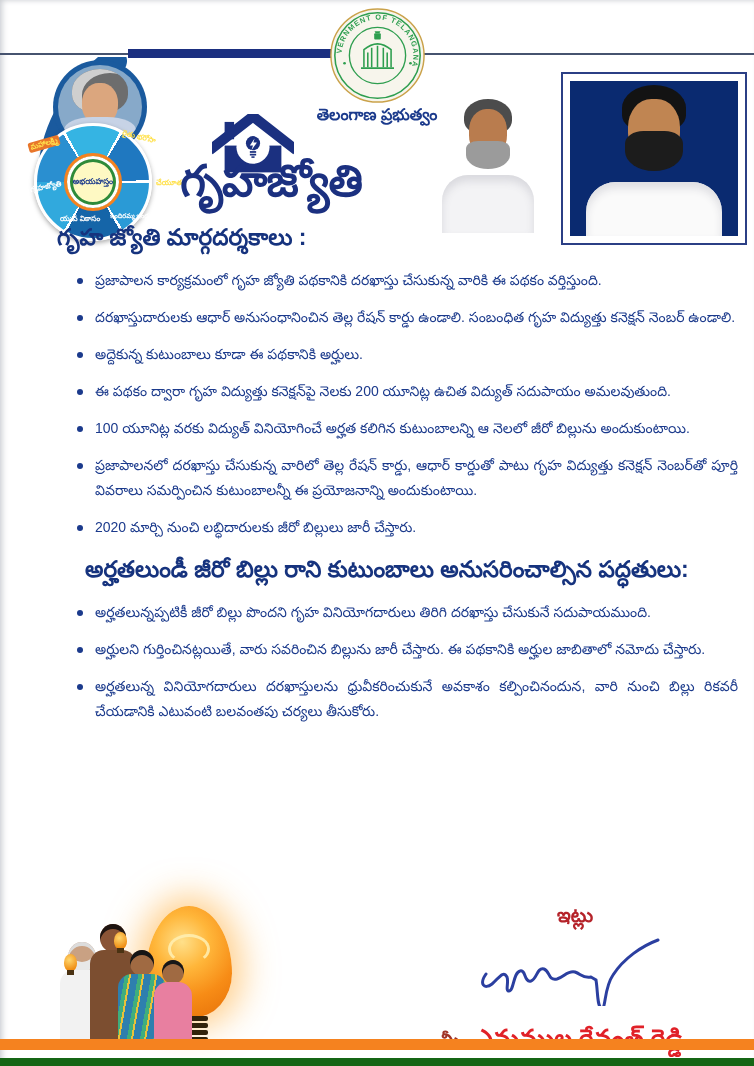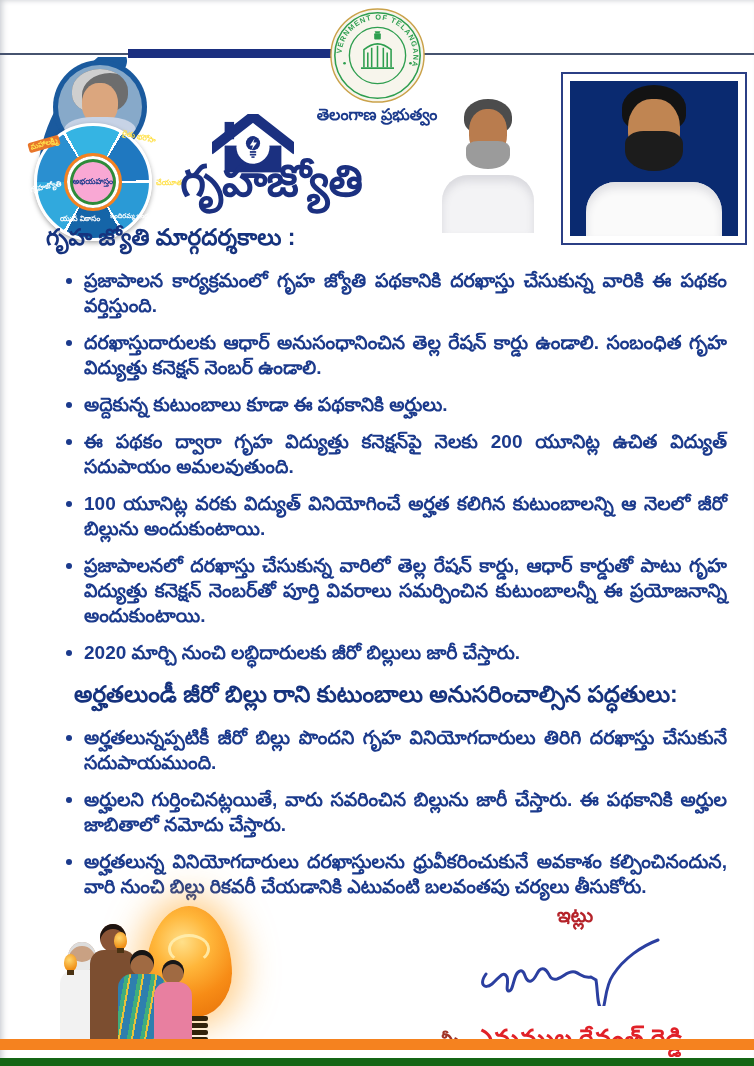--- a/index.html
+++ b/index.html
@@ -29,21 +29,21 @@
     border-radius:50% 50% 42% 42%; box-shadow:inset 10px 4px 0 #cfcfcf; }
   .photo6 .face{ position:absolute; left:24px; top:18px; width:36px; height:42px; background:#dba67e; border-radius:46%; }
   .photo6 .sari{ position:absolute; left:6px; top:52px; width:72px; height:32px; background:#c7d3e6; border-radius:40% 40% 0 0; }
   .wheel{ position:absolute; left:6px; top:66px; width:118px; height:118px; border-radius:50%;
     border:3px solid #ffffff; box-shadow:0 2px 5px rgba(0,0,0,.35);
     background:conic-gradient(from -90deg,
       #2a8fd0 0 58deg, #fff 58deg 61deg, #35b4e3 61deg 118deg, #fff 118deg 121deg,
       #1f78c0 121deg 178deg, #fff 178deg 181deg, #2a9ad6 181deg 238deg, #fff 238deg 241deg,
       #1565a8 241deg 298deg, #fff 298deg 301deg, #31a9dd 301deg 360deg); }
   .wheel-center{ position:absolute; left:36px; top:96px; width:58px; height:58px; border-radius:50%;
-    background:#f9a8d4; border:3px solid #f58220; box-shadow:inset 0 0 0 3px #fff, inset 0 0 0 6px #2e8b3a;
+    background:#fef9c3; border:3px solid #f58220; box-shadow:inset 0 0 0 3px #fff, inset 0 0 0 6px #2e8b3a;
     display:flex; align-items:center; justify-content:center; }
   .wheel-center span{ font-size:8px; font-weight:bold; color:#1b3a8c; text-align:center; line-height:1; }
   .wheel-labels span{ position:absolute; font-size:7.5px; font-weight:bold; white-space:nowrap; line-height:1; }
   .wheel-labels span:nth-child(1){ left:0px;  top:82px;  color:#ffe14d; background:#e8762a; padding:1px 2px; border-radius:2px; transform:rotate(-16deg); }
   .wheel-labels span:nth-child(2){ left:94px; top:76px;  color:#ffe14d; transform:rotate(14deg); }
   .wheel-labels span:nth-child(3){ left:2px;  top:126px; color:#ffffff; transform:rotate(-12deg); }
   .wheel-labels span:nth-child(4){ left:104px; top:122px; color:#ffe14d;margin-left:24px; }
   .wheel-labels span:nth-child(5){ left:32px; top:158px; color:#ffffff; }
   .wheel-labels span:nth-child(6){ left:82px; top:156px; color:#ffffff; font-size:6.5px; }
 
@@ -62,26 +62,26 @@
   .portrait-right{ position:absolute; left:561px; top:72px; width:186px; height:173px; background:#ffffff;
     border:2px solid #2b3f85; padding:7px; }
   .pr-photo{ position:relative; width:100%; height:100%; background:#0a2a70; overflow:hidden; }
   .pr-hair{ position:absolute; top:4px; left:52px; width:64px; height:46px; background:#131313; border-radius:50% 50% 34% 34%; }
   .pr-face{ position:absolute; top:18px; left:58px; width:52px; height:62px; background:#c08552; border-radius:45%; }
   .pr-beard{ position:absolute; top:50px; left:55px; width:58px; height:40px; background:#1c1c1c; border-radius:35% 35% 55% 55%; }
   .pr-body{ position:absolute; bottom:0; left:16px; width:136px; height:54px; background:#fafafa; border-radius:30px 30px 0 0;
     box-shadow:inset 0 6px 8px #dedee2; }
 
   
-  .content{ position:absolute; left:46px; top:224px; width:681px; color:#1b3a8c; }
+  .content{ position:absolute; left:57px; top:224px; width:681px; color:#1b3a8c; }
   .sec-heading{ font-size:23px; font-weight:800; color:#16337e; margin-bottom:12px; }
   .sec2-heading{ margin-top:16px; margin-left:28px; }
   ul.bullets{ list-style:none; margin-left:16px; }
-  ul.bullets li{ position:relative; padding-left:22px; font-size:19px; line-height:25px;
-    text-align:justify; margin-bottom:12px; font-weight:700; }
+  ul.bullets li{ position:relative; padding-left:22px; font-size:14px; line-height:25px;
+    text-align:justify; margin-bottom:12px; font-weight:400; }
   ul.bullets li::before{ content:""; position:absolute; left:4px; top:10px; width:6px; height:6px;
     border-radius:50%; background:#1b3a8c; }
 
   
   .family{ position:absolute; left:58px; top:892px; width:268px; height:150px; }
   .big-bulb{ position:absolute; left:88px; top:14px; width:86px; height:112px; z-index:1;
     border-radius:50% 50% 46% 46% / 60% 60% 40% 40%;
     background:radial-gradient(circle at 42% 32%, #ffe08a 0%, #ffb63a 30%, #f78c16 62%, #e56f07 100%);
     box-shadow:0 0 34px 10px rgba(255,165,40,.55); }
   .big-bulb .filament{ position:absolute; left:22px; top:28px; width:42px; height:30px;

